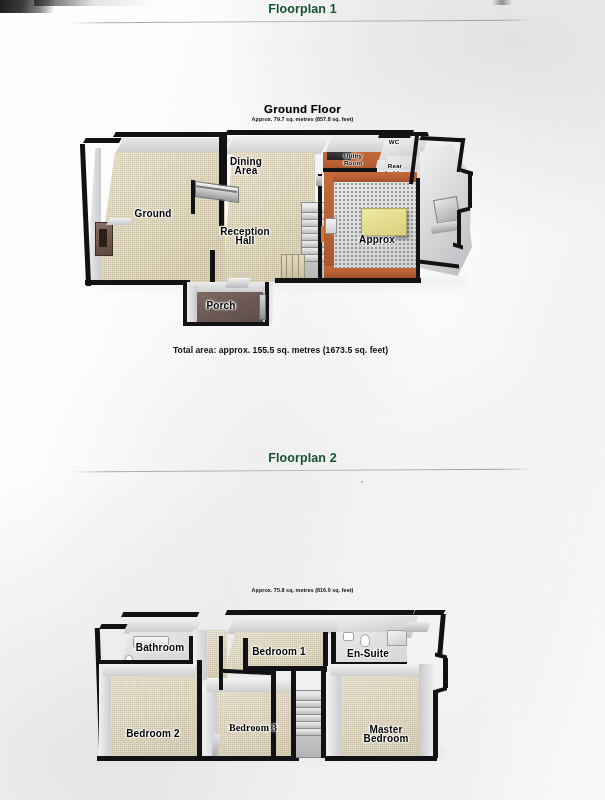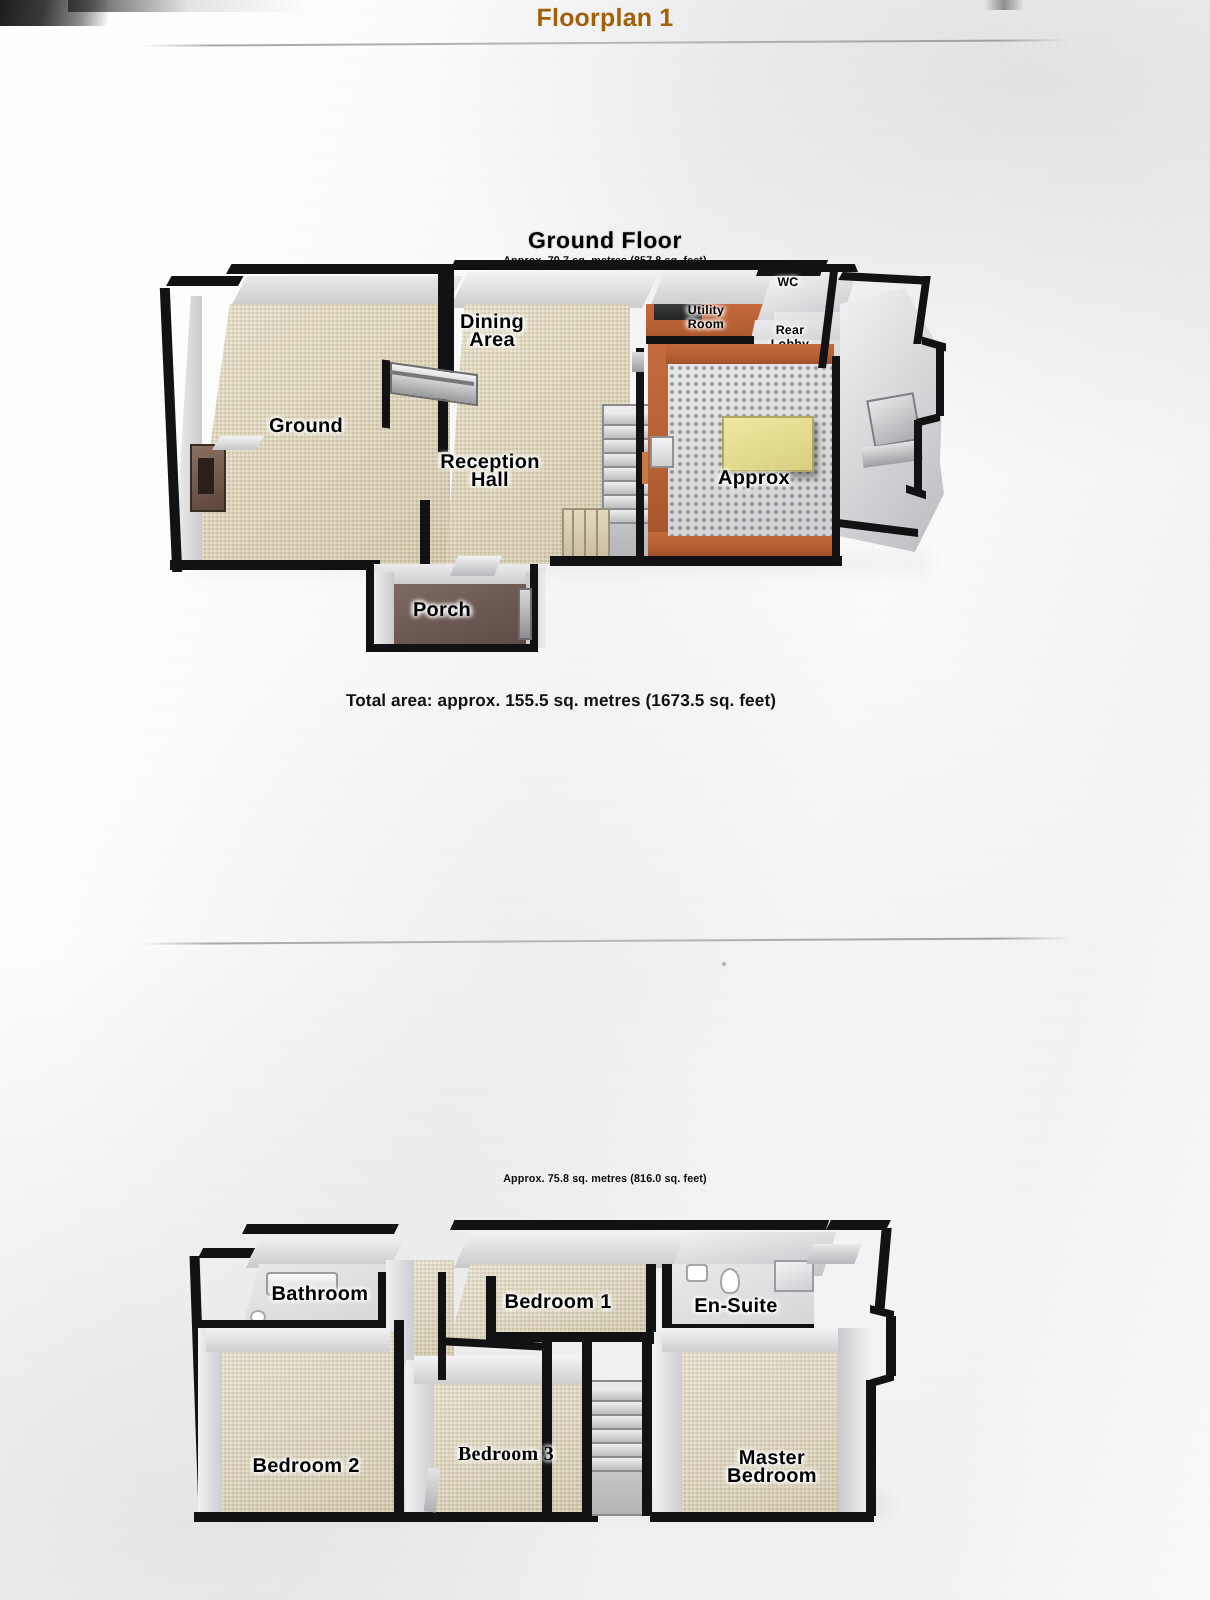--- a/index.html
+++ b/index.html
@@ -42,21 +42,21 @@
 
   
   .section-head{position:absolute;left:0;width:605px;height:26px;}
   .section-head .rule{
     position:absolute;left:70px;right:70px;top:19px;height:1px;
     background:linear-gradient(90deg,rgba(150,150,152,0),#a9a9ac 8%,#b9b9bc 50%,#a0a0a3 92%,rgba(150,150,152,0));
     transform:rotate(-0.35deg);
   }
   .section-head .title{
     position:absolute;left:0;right:0;top:0;text-align:center;
-    font-size:12.5px;font-weight:700;color:#a16207;letter-spacing:.1px;
+    font-size:12.5px;font-weight:700;color:#14532d;letter-spacing:.1px;
   }
 
   
   .fp-block{position:absolute;}
   .fp-title{
     text-align:center;font-weight:700;color:#000;
     font-size:11.5px;letter-spacing:.3px;line-height:12px;
     text-shadow:0 0 1px rgba(0,0,0,.35);
   }
   .fp-sub{
@@ -127,21 +127,21 @@
 <div id="grain"></div>
 <div id="edge-tl"></div>
 <div id="edge-tl2"></div>
 <div id="edge-tr"></div>
 
 <div class="section-head" style="top:2px;">
   <div class="title">Floorplan 1</div>
   <div class="rule"></div>
 </div>
 
-<div class="fp-block" style="left:0;top:115px;width:605px;">
+<div class="fp-block" style="left:0;top:103px;width:605px;">
   <div class="fp-title">Ground Floor</div>
   <div class="fp-sub">Approx.  79.7 sq. metres (857.8 sq. feet)</div>
 </div>
 
 <div class="plan" style="left:75px;top:126px;width:420px;height:200px;">
 
   <div class="shadow" style="left:20px;top:150px;width:370px;height:16px;filter:blur(4px);opacity:.22;"></div>
 
   <div class="wall-light" style="left:40px;top:12px;width:108px;height:16px;transform:skewX(-28deg);transform-origin:bottom left;"></div>
   <div class="floor carpet" style="left:22px;top:26px;width:128px;height:130px;clip-path:polygon(14% 0%,100% 0%,100% 100%,0% 100%);"></div>
@@ -256,20 +256,21 @@
   <div class="wall" style="left:190px;top:156px;width:4px;height:44px;"></div>
   <div class="furn" style="left:184px;top:168px;width:5px;height:24px;background:linear-gradient(180deg,#d9d9db,#8e8e92);border:1px solid #6d6d71;"></div>
   <div class="furn" style="left:152px;top:152px;width:22px;height:10px;background:linear-gradient(180deg,#f2f2f3,#b9b9bd);transform:skewX(-22deg);"></div>
   <div class="room-label" style="left:124px;top:176px;width:44px;">Porch</div>
 
 </div>
 
 <div class="total-area" style="top:345px;">Total area: approx. 155.5 sq. metres (1673.5 sq. feet)</div>
 
 <div class="section-head" style="top:451px;">
+  <div class="title">Floorplan 2</div>
   <div class="rule"></div>
 </div>
 
 <div class="bleed" style="left:185px;top:497px;">&nbsp;</div>
 <div class="bleed" style="left:205px;top:512px;">&nbsp;</div>
 <div class="speck" style="left:361px;top:481px;width:2px;height:1.5px;opacity:.55;"></div>
 
 <div class="fp-block" style="left:0;top:586px;width:605px;">
   <div class="fp-sub">Approx.  75.8 sq. metres (816.0 sq. feet)</div>
 </div>

